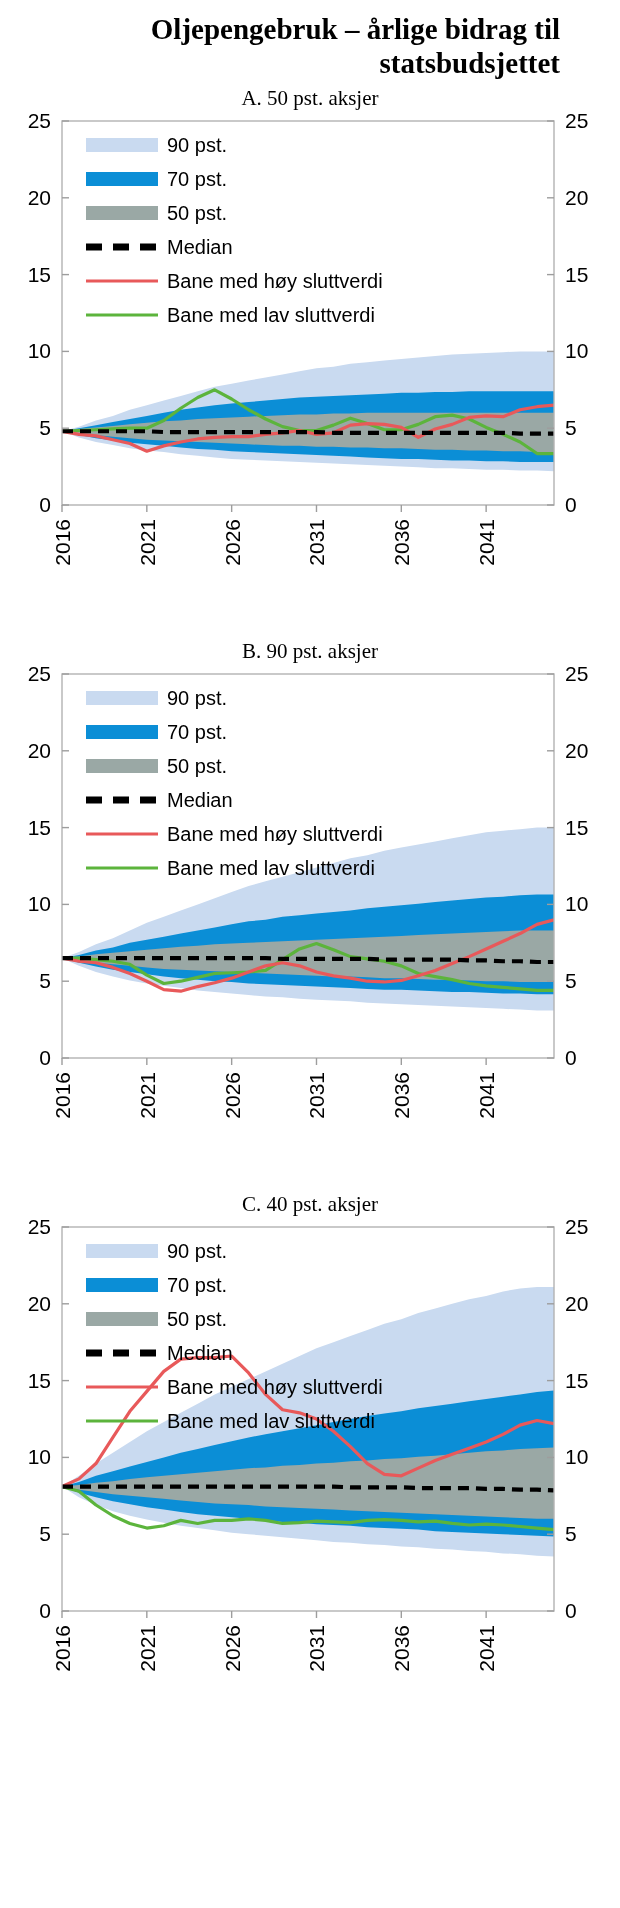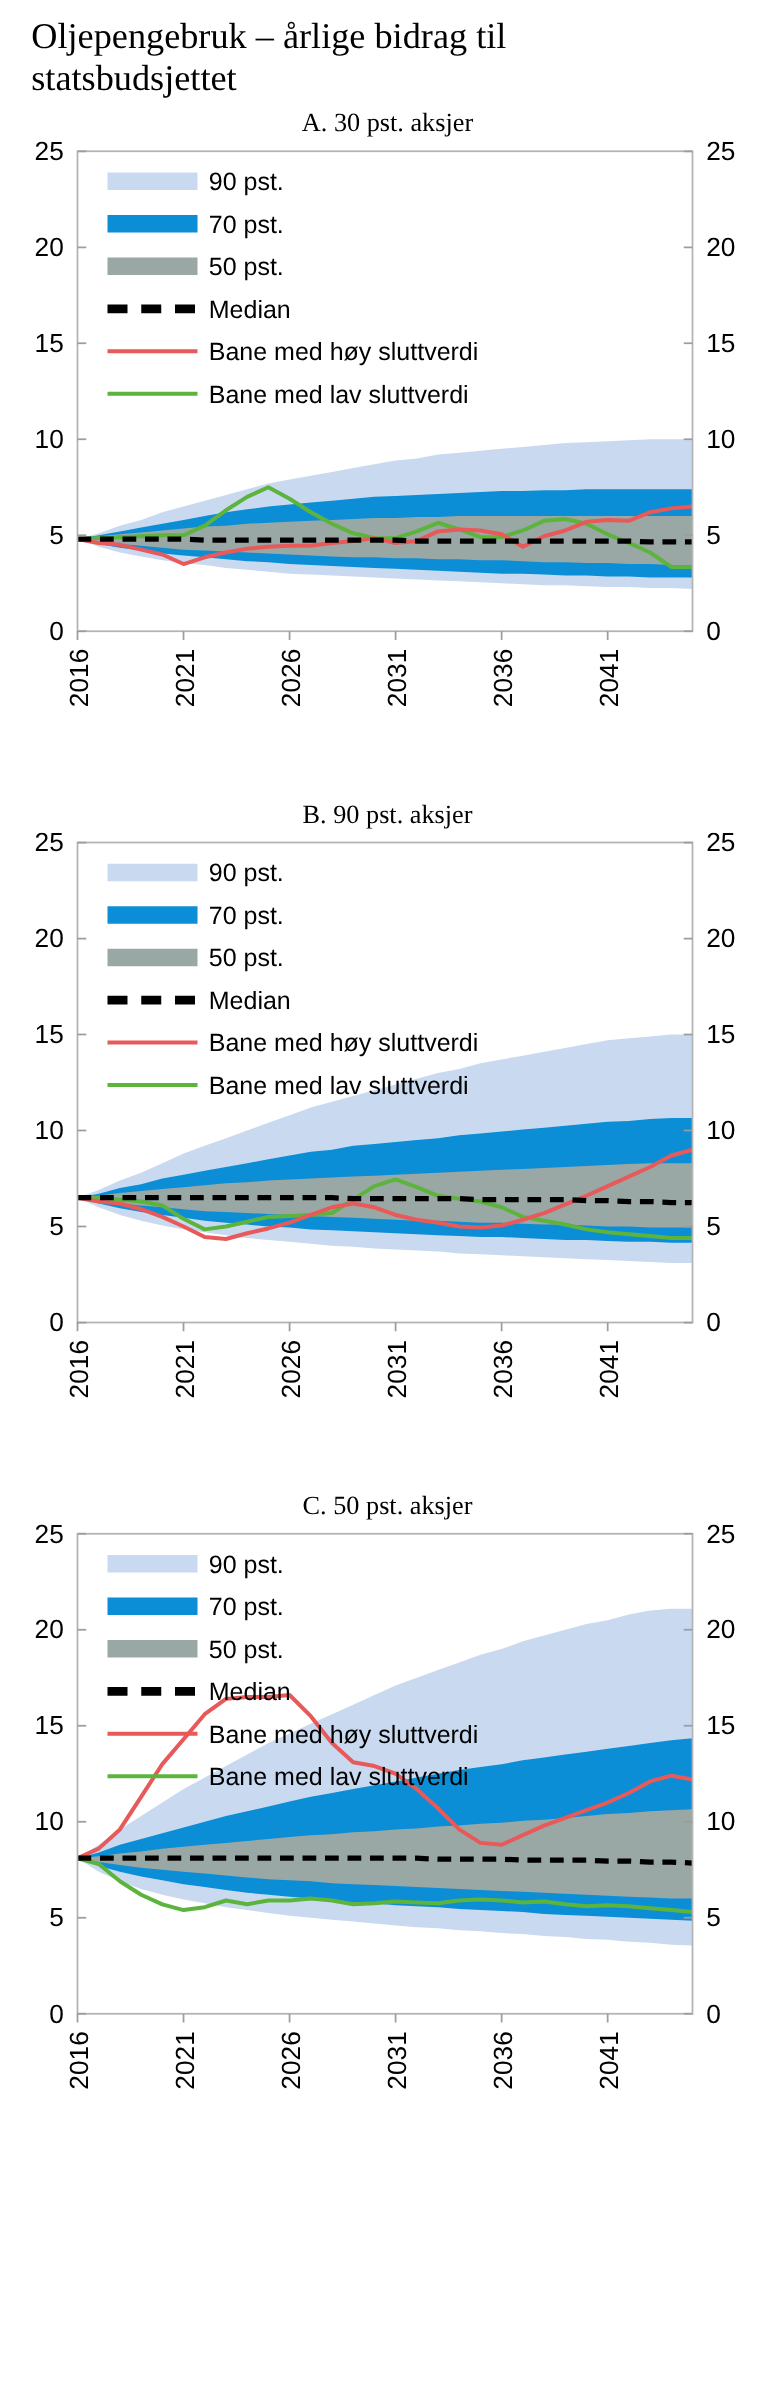--- a/index.html
+++ b/index.html
@@ -1,42 +1,42 @@
 <!DOCTYPE html>
 <html><head>
 <meta charset="utf-8">
 <style>
   html,body{margin:0;padding:0;background:#ffffff;}
   body{width:620px;height:1908px;font-family:"Liberation Sans",sans-serif;color:#000;}
   .page{width:620px;height:1908px;position:relative;overflow:hidden;background:#fff;}
   .main-title{
     font-family:"Liberation Serif",serif;
-    font-size:29px;line-height:1.18;text-align:left;
-    padding:12px 60px 0 25px;color:#000;font-weight:400;
+    font-size:29px;line-height:1.18;text-align:right;
+    padding:12px 60px 0 60px;color:#000;font-weight:700;
   }
   .panel{position:relative;width:620px;}
   .panel-title{
     font-family:"Liberation Serif",serif;
     font-size:21px;text-align:center;margin:0;padding:6px 0 2px 0;font-weight:400;
   }
   .chart-wrap{position:relative;width:620px;}
   svg{display:block;}
   .tick-label{font-family:"Liberation Sans",sans-serif;font-size:21px;fill:#000;}
   .legend-label{font-family:"Liberation Sans",sans-serif;font-size:20px;fill:#000;}
   .xtick-label{font-family:"Liberation Sans",sans-serif;font-size:21px;fill:#000;}
 </style>
 </head>
 <body>
 
 <div class="page">
 
   <div class="main-title">Oljepengebruk – årlige bidrag til statsbudsjettet</div>
 
   <div class="panel">
-    <div class="panel-title">A. 30 pst. aksjer</div>
+    <div class="panel-title">A. 50 pst. aksjer</div>
     <div class="chart-wrap">
       <svg id="svg-a" width="620" height="520" viewBox="0 0 620 520">
           <defs>
             <clipPath id="svg-a-clip">
               <rect x="62" y="8" width="492" height="384"></rect>
             </clipPath>
           </defs>
           <g clip-path="url(#svg-a-clip)">
             <path d="M62.00,318.27 L78.97,313.66 L95.93,307.52 L112.90,302.91 L129.86,296.77 L146.83,292.16 L163.79,287.55 L180.76,282.94 L197.72,278.34 L214.69,273.73 L231.66,270.66 L248.62,267.58 L265.59,264.51 L282.55,261.44 L299.52,258.37 L316.48,255.30 L333.45,253.76 L350.41,250.69 L367.38,249.15 L384.34,247.62 L401.31,246.08 L418.28,244.54 L435.24,243.01 L452.21,241.47 L469.17,240.70 L486.14,239.94 L503.10,239.17 L520.07,238.40 L537.03,238.40 L554.00,238.40 L554.00,358.21 L537.03,357.44 L520.07,357.44 L503.10,356.67 L486.14,356.67 L469.17,355.90 L452.21,355.14 L435.24,355.14 L418.28,354.37 L401.31,353.60 L384.34,352.83 L367.38,352.06 L350.41,351.30 L333.45,350.53 L316.48,349.76 L299.52,348.99 L282.55,348.22 L265.59,347.46 L248.62,346.69 L231.66,345.92 L214.69,344.38 L197.72,342.85 L180.76,341.31 L163.79,339.01 L146.83,337.47 L129.86,335.17 L112.90,332.10 L95.93,329.02 L78.97,324.42 L62.00,318.27 Z" fill="#c9daf0" stroke="none"></path>
             <path d="M62.00,318.27 L78.97,315.20 L95.93,312.13 L112.90,309.06 L129.86,305.98 L146.83,302.91 L163.79,299.84 L180.76,296.77 L197.72,294.46 L214.69,292.16 L231.66,290.62 L248.62,289.09 L265.59,287.55 L282.55,286.02 L299.52,284.48 L316.48,283.71 L333.45,282.94 L350.41,282.18 L367.38,281.41 L384.34,280.64 L401.31,279.87 L418.28,279.87 L435.24,279.10 L452.21,279.10 L469.17,278.34 L486.14,278.34 L503.10,278.34 L520.07,278.34 L537.03,278.34 L554.00,278.34 L554.00,348.99 L537.03,348.99 L520.07,348.99 L503.10,348.22 L486.14,348.22 L469.17,347.46 L452.21,347.46 L435.24,346.69 L418.28,345.92 L401.31,345.92 L384.34,345.15 L367.38,344.38 L350.41,343.62 L333.45,342.85 L316.48,342.08 L299.52,341.31 L282.55,340.54 L265.59,339.78 L248.62,339.01 L231.66,338.24 L214.69,336.70 L197.72,335.94 L180.76,334.40 L163.79,332.86 L146.83,331.33 L129.86,329.79 L112.90,327.49 L95.93,325.18 L78.97,322.11 L62.00,318.27 Z" fill="#0b8ed6" stroke="none"></path>
@@ -162,21 +162,21 @@
           <text x="167" y="141" class="legend-label">Median</text>
           <line x1="86" y1="168" x2="158" y2="168" stroke="#e8595a" stroke-width="3.2"></line>
           <text x="167" y="175" class="legend-label">Bane med høy sluttverdi</text>
           <line x1="86" y1="202" x2="158" y2="202" stroke="#5cb43c" stroke-width="3.2"></line>
           <text x="167" y="209" class="legend-label">Bane med lav sluttverdi</text>
         </svg>
     </div>
   </div>
 
   <div class="panel">
-    <div class="panel-title">C. 50 pst. aksjer</div>
+    <div class="panel-title">C. 40 pst. aksjer</div>
     <div class="chart-wrap">
       <svg id="svg-c" width="620" height="520" viewBox="0 0 620 520">
           <defs>
             <clipPath id="svg-c-clip">
               <rect x="62" y="8" width="492" height="384"></rect>
             </clipPath>
           </defs>
           <g clip-path="url(#svg-c-clip)">
             <path d="M62.00,267.58 L78.97,256.83 L95.93,244.54 L112.90,233.79 L129.86,223.04 L146.83,212.29 L163.79,203.07 L180.76,193.86 L197.72,184.64 L214.69,175.42 L231.66,167.74 L248.62,160.06 L265.59,152.38 L282.55,144.70 L299.52,137.02 L316.48,129.34 L333.45,123.20 L350.41,117.06 L367.38,110.91 L384.34,104.77 L401.31,100.16 L418.28,94.02 L435.24,89.41 L452.21,84.80 L469.17,80.19 L486.14,77.12 L503.10,72.51 L520.07,69.44 L537.03,67.90 L554.00,67.90 L554.00,337.47 L537.03,336.70 L520.07,335.17 L503.10,334.40 L486.14,332.86 L469.17,332.10 L452.21,330.56 L435.24,329.79 L418.28,328.26 L401.31,327.49 L384.34,325.95 L367.38,325.18 L350.41,323.65 L333.45,322.88 L316.48,321.34 L299.52,319.81 L282.55,318.27 L265.59,316.74 L248.62,315.20 L231.66,313.66 L214.69,311.36 L197.72,309.06 L180.76,306.75 L163.79,303.68 L146.83,300.61 L129.86,296.77 L112.90,292.16 L95.93,286.02 L78.97,278.34 L62.00,267.58 Z" fill="#c9daf0" stroke="none"></path>
             <path d="M62.00,267.58 L78.97,262.98 L95.93,256.83 L112.90,252.22 L129.86,247.62 L146.83,243.01 L163.79,238.40 L180.76,233.79 L197.72,229.95 L214.69,226.11 L231.66,222.27 L248.62,218.43 L265.59,215.36 L282.55,212.29 L299.52,209.22 L316.48,206.14 L333.45,203.07 L350.41,200.00 L367.38,196.93 L384.34,194.62 L401.31,192.32 L418.28,189.25 L435.24,186.94 L452.21,184.64 L469.17,182.34 L486.14,180.03 L503.10,177.73 L520.07,175.42 L537.03,173.12 L554.00,171.58 L554.00,317.50 L537.03,316.74 L520.07,315.97 L503.10,315.20 L486.14,314.43 L469.17,313.66 L452.21,312.90 L435.24,312.13 L418.28,310.59 L401.31,309.82 L384.34,309.06 L367.38,308.29 L350.41,306.75 L333.45,305.98 L316.48,305.22 L299.52,303.68 L282.55,302.91 L265.59,301.38 L248.62,299.84 L231.66,298.30 L214.69,296.77 L197.72,295.23 L180.76,292.93 L163.79,290.62 L146.83,288.32 L129.86,285.25 L112.90,282.18 L95.93,278.34 L78.97,273.73 L62.00,267.58 Z" fill="#0b8ed6" stroke="none"></path>

